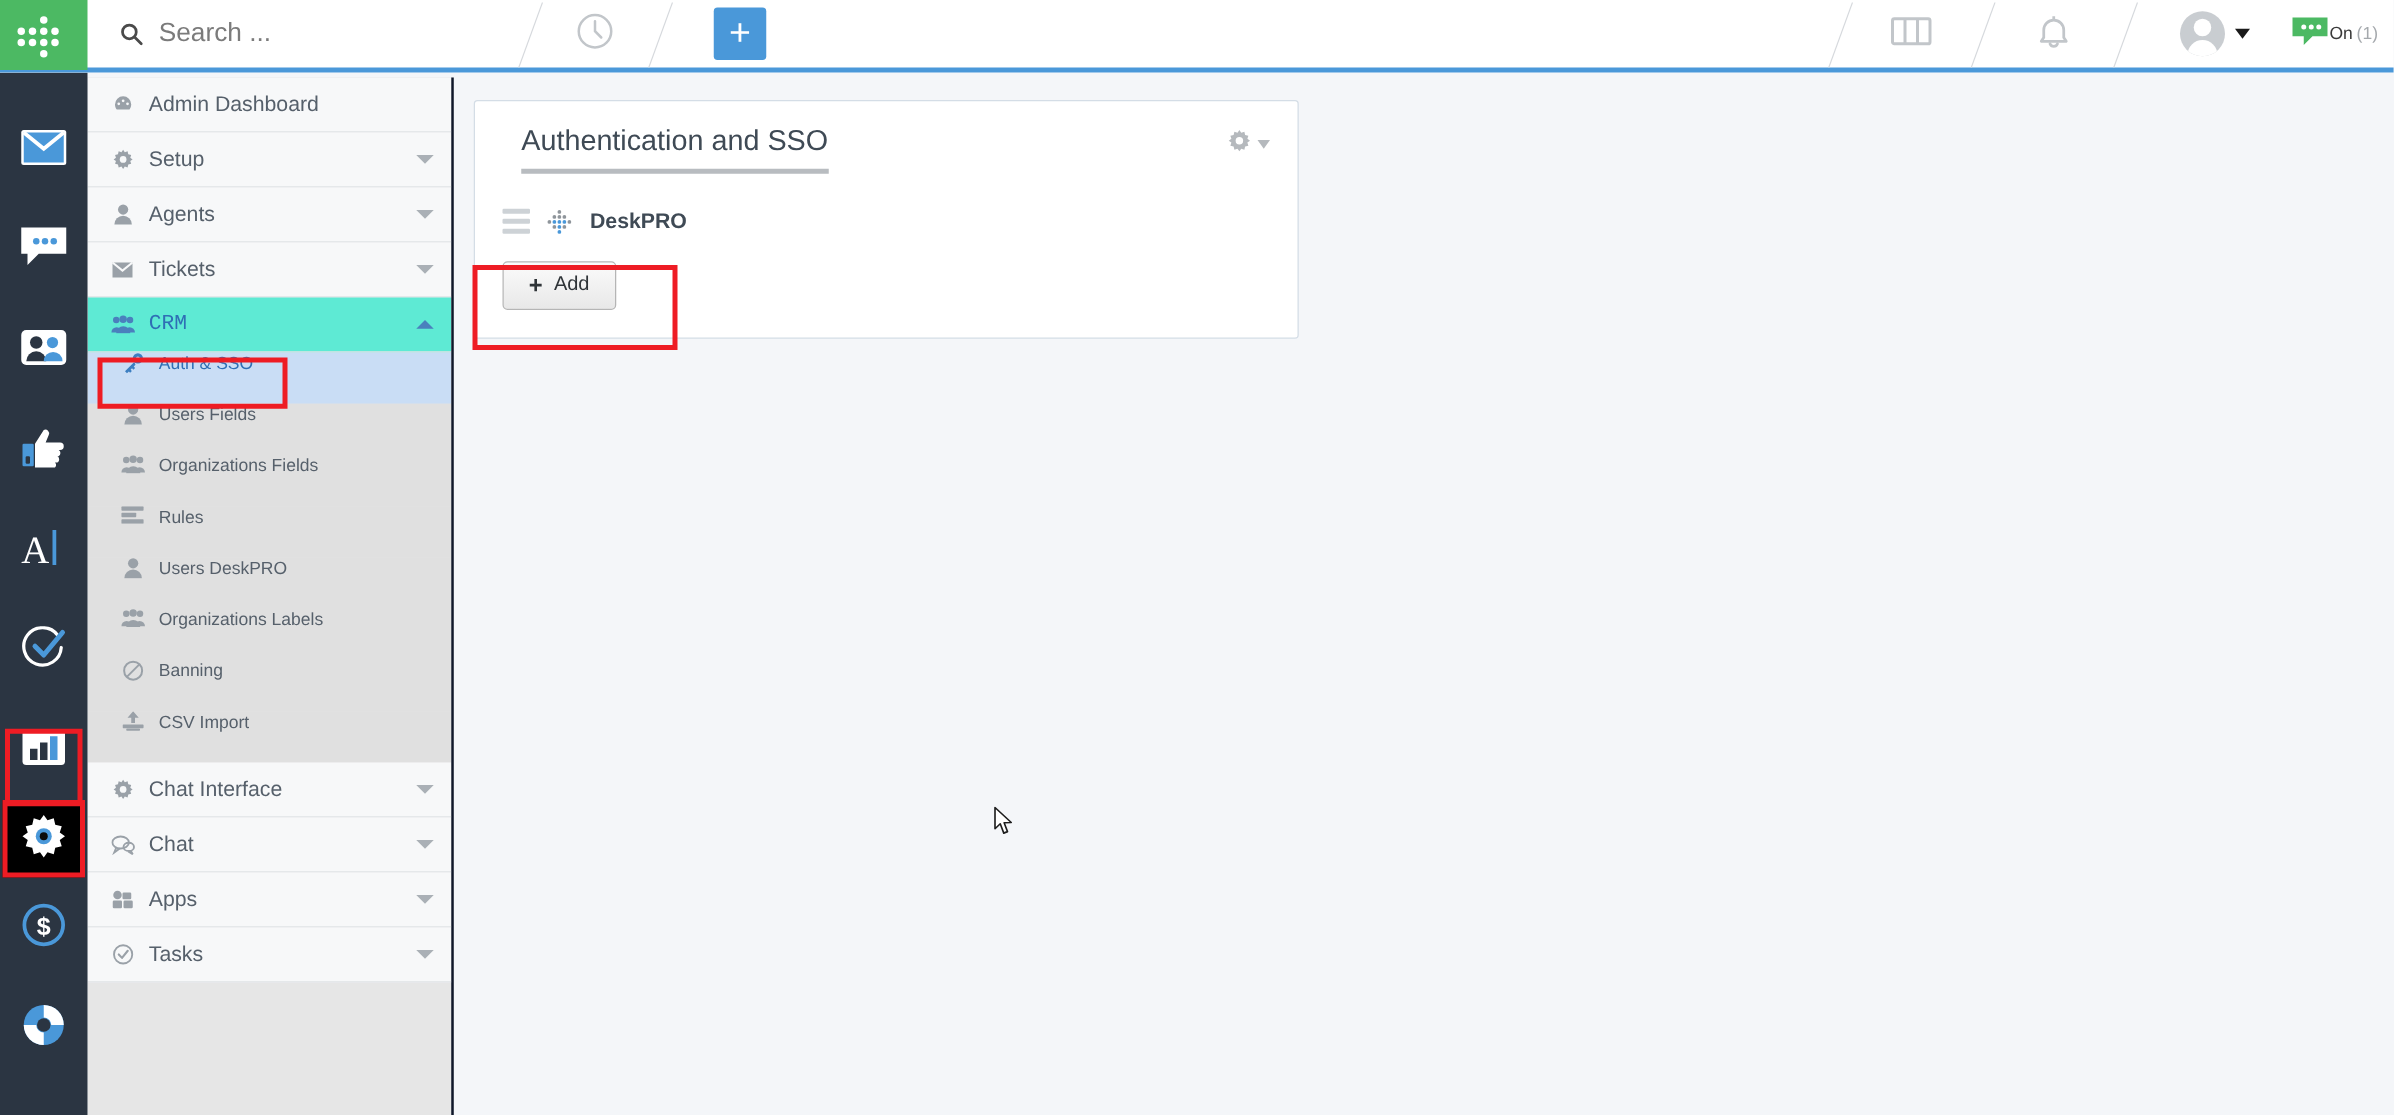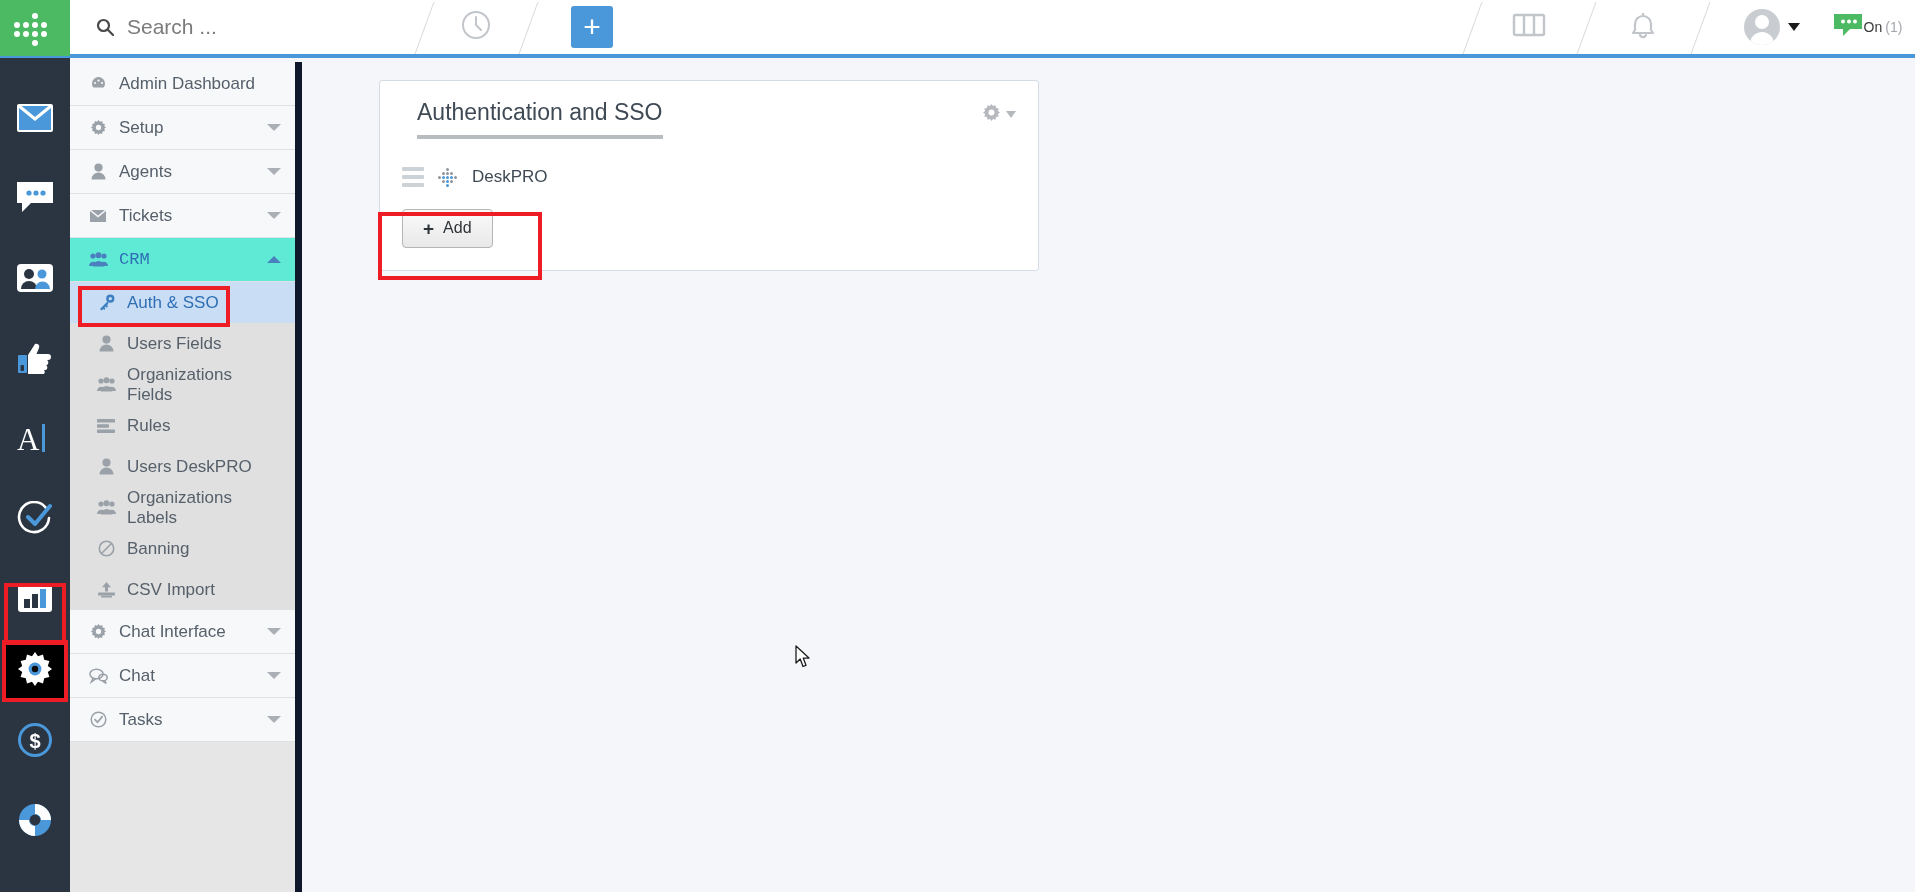--- a/index.html
+++ b/index.html
@@ -130,23 +130,23 @@
   .rail-item.active {
     background: #000000;
     outline: 4px solid #ee1c24;
     outline-offset: -4px;
     width: 66px; height: 62px;
   }
 
   
   .sidebar {
     position: absolute; top: 62px; left: 70px;
-    width: 232px; height: 830px;
+    width: 293px; height: 830px;
     background: #e6e6e6;
-    border-right: 7px solid #0f172a;
+    border-right: 2px solid #0f172a;
     overflow: hidden;
     z-index: 10;
   }
   .nav-item {
     height: 44px;
     display: flex; align-items: center;
     padding: 0 14px 0 18px;
     background: #f7f8f9;
     border-bottom: 1px solid #dfe2e5;
     font-size: 17px; color: #56606b;
@@ -167,24 +167,24 @@
     border-top: none;
     border-bottom: 7px solid #4a80bd;
   }
   .nav-item.active {
     background: #5eead4; color: #2f6fb5; font-family: Liberation Mono, monospace;
   }
   .nav-item.active .nav-ico { color: #4a80bd; }
 
   .sub-item {
     height: 41px;
-    display: flex; align-items: center;
+    display: flex; align-items: flex-start;
     padding: 0 14px 0 26px;
     background: #e0e0e0;
-    font-size: 17px; color: #56606b;
+    font-size: 14px; color: #56606b;
     cursor: pointer; gap: 11px;
   }
   .sub-item .nav-ico {
     width: 20px; display: flex; align-items: center; justify-content: center;
     color: #9aa1a8; flex: 0 0 20px;
   }
   .sub-item.selected {
     background: #c9ddf5; color: #2f6fb5;
   }
   .sub-item.selected .nav-ico { color: #3d7fc1; }
@@ -230,21 +230,21 @@
   }
   .gear-caret {
     width: 0; height: 0;
     border-left: 5px solid transparent;
     border-right: 5px solid transparent;
     border-top: 7px solid #b5b9bd;
   }
 
   .row-item {
     display: flex; align-items: center;
-    gap: 14px; margin-top: 28px;
+    gap: 14px; margin-top: 28px; font-weight: bold;
   }
   .drag-handle {
     display: flex; flex-direction: column; gap: 4px;
     cursor: move; width: 22px;
   }
   .drag-handle span {
     display: block; height: 4px; width: 22px;
     background: #cdd2d6; border-radius: 1px;
   }
   .dp-logo { position: relative; width: 20px; height: 18px; flex: 0 0 20px; }
@@ -627,20 +627,32 @@
       <div class="nav-item">
         <span class="nav-ico">
           <svg width="19" height="16" viewBox="0 0 19 16" fill="none" stroke="currentColor" stroke-width="1.5">
             <ellipse cx="7.5" cy="6" rx="6.6" ry="4.8"></ellipse>
             <path d="M4 10 L2.4 14 L6.8 10.7"></path>
             <ellipse cx="14" cy="9.5" rx="4.2" ry="3.3"></ellipse>
             <path d="M15.6 12.6 L17.2 15.4 L13.6 13.1"></path>
           </svg>
         </span>
         <span class="nav-label">Chat</span>
+        <span class="nav-chev"></span>
+      </div>
+      <div class="nav-item">
+        <span class="nav-ico">
+          <svg width="19" height="16" viewBox="0 0 19 16" fill="currentColor">
+            <circle cx="5" cy="4" r="3.4"></circle>
+            <rect x="1.2" y="8.4" width="7.4" height="6.2" rx="1"></rect>
+            <rect x="9.8" y="8.4" width="7.4" height="6.2" rx="1"></rect>
+            <rect x="9" y="2" width="7" height="5.4" rx="1"></rect>
+          </svg>
+        </span>
+        <span class="nav-label">Apps</span>
         <span class="nav-chev"></span>
       </div>
       <div class="nav-item">
         <span class="nav-ico">
           <svg width="17" height="17" viewBox="0 0 17 17" fill="none" stroke="currentColor" stroke-width="1.5">
             <circle cx="8.5" cy="8.5" r="7.3"></circle>
             <path d="M5 8.6 L7.6 11.3 L12.2 5.6" stroke-width="1.7" stroke-linecap="round" stroke-linejoin="round"></path>
           </svg>
         </span>
         <span class="nav-label">Tasks</span>

